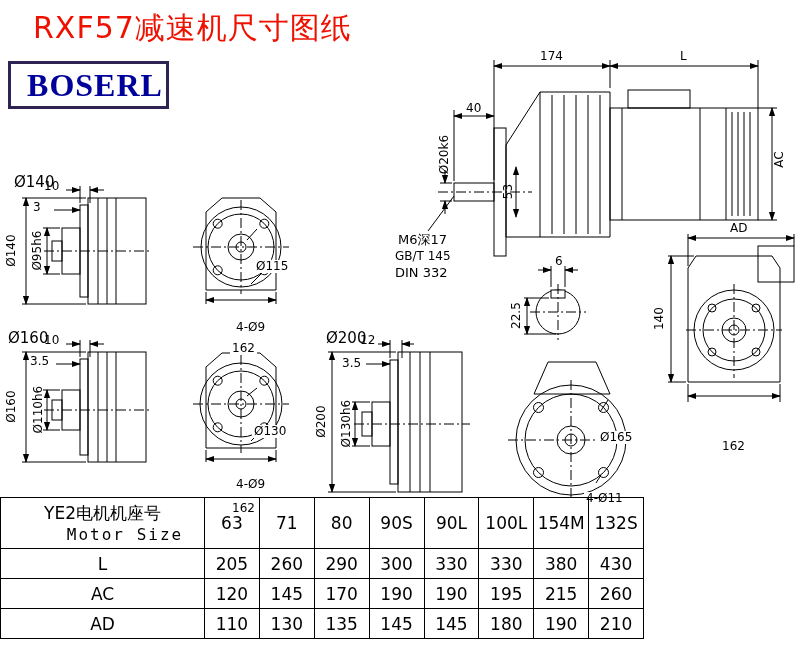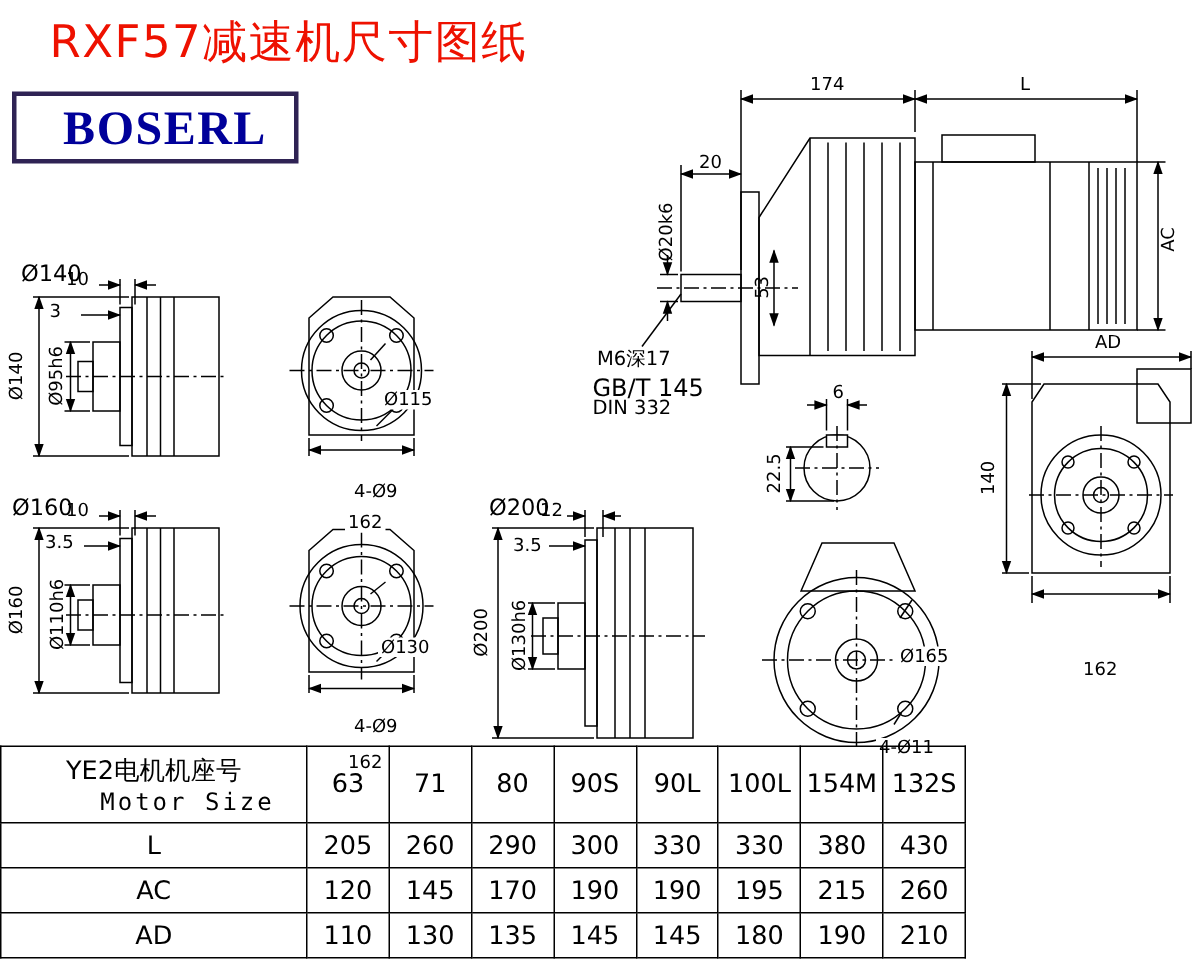--- a/index.html
+++ b/index.html
@@ -1,21 +1,21 @@
 <!DOCTYPE html>
 <html style="--title_color: #ee1100; --logo_color: #00009a; --logo_border: #2f2354; --line_color: #000000;"><head>
 <meta charset="utf-8">
 <style>
   * { margin:0; padding:0; box-sizing:border-box; }
   html,body { background:#fff; }
   body { width:800px; height:646px; font-family:"DejaVu Sans", sans-serif; color:#000; }
   .sheet { position:relative; width:800px; height:646px; background:#fff; overflow:hidden; }
   .title { position:absolute; left:33px; top:8px; font-size:30px; font-weight:normal;
            color:var(--title_color,#ee1100); letter-spacing:1px; white-space:nowrap; }
-  .logo { position:absolute; left:8px; top:61px; width:191px; height:48px;
+  .logo { position:absolute; left:8px; top:61px; width:161px; height:48px;
           border:3px solid var(--logo_border,#2f2354); display:flex; align-items:center; justify-content:center; background:#fff;padding-left:13px; }
   .logo span { font-family:"Liberation Serif", serif; font-weight:bold; font-size:32px;
                color:var(--logo_color,#00009a); letter-spacing:1px; }
   svg.drawing { position:absolute; left:0; top:0; }
   svg .cl { stroke-dasharray:10 3 2 3; }
   .lbl { position:absolute; font-size:12px; line-height:1.1; color:#000; white-space:nowrap; }
   .lbl.big { font-size:15px; }
   .lbl.rot { transform:rotate(-90deg); transform-origin:50% 50%; }
   .lbl.bg { background:#fff; padding:0 2px;margin-top:41px; }
   .dim-table { position:absolute; left:0; top:497px; width:644px; height:141px;
@@ -244,26 +244,26 @@
   <span class="lbl" style="left:33px;top:201px">3</span>
   <span class="lbl rot" style="left:-5px;top:244px">Ø140</span>
   <span class="lbl rot" style="left:18px;top:244px">Ø95h6</span>
 
   <span class="lbl bg" style="left:254px;top:219px">Ø115</span>
   <span class="lbl bg" style="left:234px;top:280px">4-Ø9</span>
   <span class="lbl bg" style="left:230px;top:301px">162</span>
 
   <span class="lbl" style="left:540px;top:50px">174</span>
   <span class="lbl" style="left:680px;top:50px">L</span>
-  <span class="lbl" style="left:466px;top:102px">20</span>
+  <span class="lbl" style="left:466px;top:102px">40</span>
   <span class="lbl rot" style="left:425px;top:148px">Ø20k6</span>
   <span class="lbl rot" style="left:501px;top:185px">53</span>
   <span class="lbl rot" style="left:771px;top:153px">AC</span>
   <span class="lbl" style="left:398px;top:233px;font-size:13px">M6深17</span>
-  <span class="lbl" style="left:395px;top:250px;font-size:16px">GB/T 145</span>
+  <span class="lbl" style="left:395px;top:250px;font-size:12px">GB/T 145</span>
   <span class="lbl" style="left:395px;top:266px;font-size:13px">DIN 332</span>
 
   <span class="lbl" style="left:555px;top:255px">6</span>
   <span class="lbl rot" style="left:503px;top:309px">22.5</span>
 
   <span class="lbl" style="left:730px;top:222px">AD</span>
   <span class="lbl rot" style="left:648px;top:312px">140</span>
   <span class="lbl bg" style="left:720px;top:399px">162</span>
 
   <span class="lbl big" style="left:8px;top:330px">Ø160</span>

